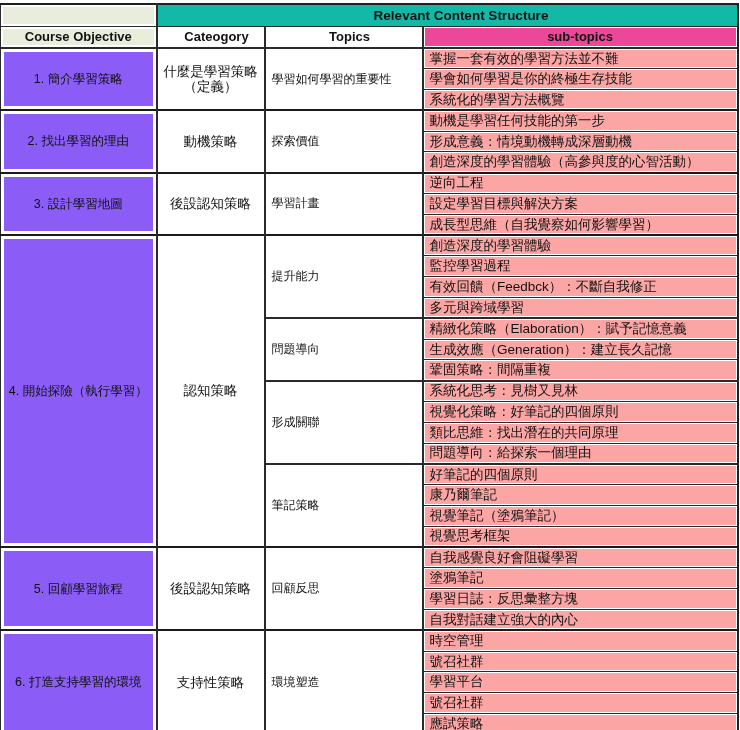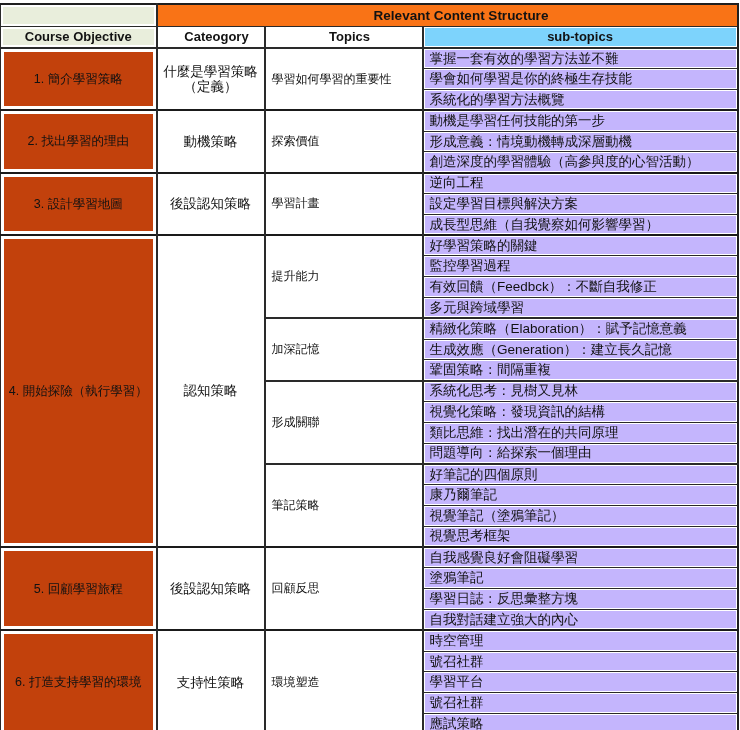--- a/index.html
+++ b/index.html
@@ -19,39 +19,39 @@
 
   
   col.c-obj { width:156px; } col.c-cat { width:108px; }
   col.c-top { width:158px; } col.c-sub { width:315px; }
 
   
   .v-r { border-right-width:2px; }
 
   
   .corner-cell { background:#e9eedc; box-shadow:inset 0 0 0 2px #fff; }
-  .title-cell  { background:#f97316; text-align:center; font-weight:bold; font-size:13.5px;padding-left:32px; }
+  .title-cell  { background:#14b8a6; text-align:center; font-weight:bold; font-size:13.5px;padding-left:32px; }
   .colhead { font-weight:bold; text-align:center; font-size:13px; border-bottom-width:2px; }
   .colhead-obj { background:#e9eedc; box-shadow:inset 0 0 0 2px #fff; }
   .colhead-cat, .colhead-top { background:#ffffff;padding-left:16px; }
-  .colhead-sub { background:#7dd3fc; box-shadow:inset 0 0 0 1px #fff; }
+  .colhead-sub { background:#ec4899; box-shadow:inset 0 0 0 1px #fff; }
 
   
   .objective-cell {
-    background:#c2410c; text-align:center; font-size:12.5px; line-height:1.15;
+    background:#8b5cf6; text-align:center; font-size:12.5px; line-height:1.15;
     padding:11px 2px; box-shadow:inset 0 0 0 3px #fff;
   }
   .category-cell {
     background:#ffffff; text-align:center; font-size:13.5px; line-height:1.15;
     white-space:pre-line;
     margin-left:12px;
   }
   .topic-cell { background:#ffffff; text-align:left; font-size:12px; padding-left:6px; }
   .subtopic-cell {
-    background:#c4b5fd; text-align:left; font-size:13.5px; padding-left:6px;
+    background:#fca5a5; text-align:left; font-size:13.5px; padding-left:6px;
     box-shadow:inset 0 0 0 1px #ffffff;
   }
   tr.section-start td { border-top-width:2px; border-top-color:#1a1a1a; }
   tr.topic-start td { border-top-width:2px; }
 </style>
 </head>
 <body>
 
 <div class="screen">
   <table class="cst">
@@ -108,47 +108,47 @@
         <tr>
           <td class="subtopic-cell">設定學習目標與解決方案</td>
         </tr>
         <tr>
           <td class="subtopic-cell">成長型思維（自我覺察如何影響學習）</td>
         </tr>
         <tr class="section-start">
           <td class="objective-cell v-r" rowspan="15">4. 開始探險（執行學習）</td>
           <td class="category-cell v-r" rowspan="15">認知策略</td>
           <td class="topic-cell v-r" rowspan="4">提升能力</td>
-          <td class="subtopic-cell">好學習策略的關鍵</td>
+          <td class="subtopic-cell">創造深度的學習體驗</td>
         </tr>
         <tr>
           <td class="subtopic-cell">監控學習過程</td>
         </tr>
         <tr>
           <td class="subtopic-cell">有效回饋（Feedbck）：不斷自我修正</td>
         </tr>
         <tr>
           <td class="subtopic-cell">多元與跨域學習</td>
         </tr>
         <tr class="topic-start">
-          <td class="topic-cell v-r" rowspan="3">加深記憶</td>
+          <td class="topic-cell v-r" rowspan="3">問題導向</td>
           <td class="subtopic-cell">精緻化策略（Elaboration）：賦予記憶意義</td>
         </tr>
         <tr>
           <td class="subtopic-cell">生成效應（Generation）：建立長久記憶</td>
         </tr>
         <tr>
           <td class="subtopic-cell">鞏固策略：間隔重複</td>
         </tr>
         <tr class="topic-start">
           <td class="topic-cell v-r" rowspan="4">形成關聯</td>
           <td class="subtopic-cell">系統化思考：見樹又見林</td>
         </tr>
         <tr>
-          <td class="subtopic-cell">視覺化策略：發現資訊的結構</td>
+          <td class="subtopic-cell">視覺化策略：好筆記的四個原則</td>
         </tr>
         <tr>
           <td class="subtopic-cell">類比思維：找出潛在的共同原理</td>
         </tr>
         <tr>
           <td class="subtopic-cell">問題導向：給探索一個理由</td>
         </tr>
         <tr class="topic-start">
           <td class="topic-cell v-r" rowspan="4">筆記策略</td>
           <td class="subtopic-cell">好筆記的四個原則</td>

